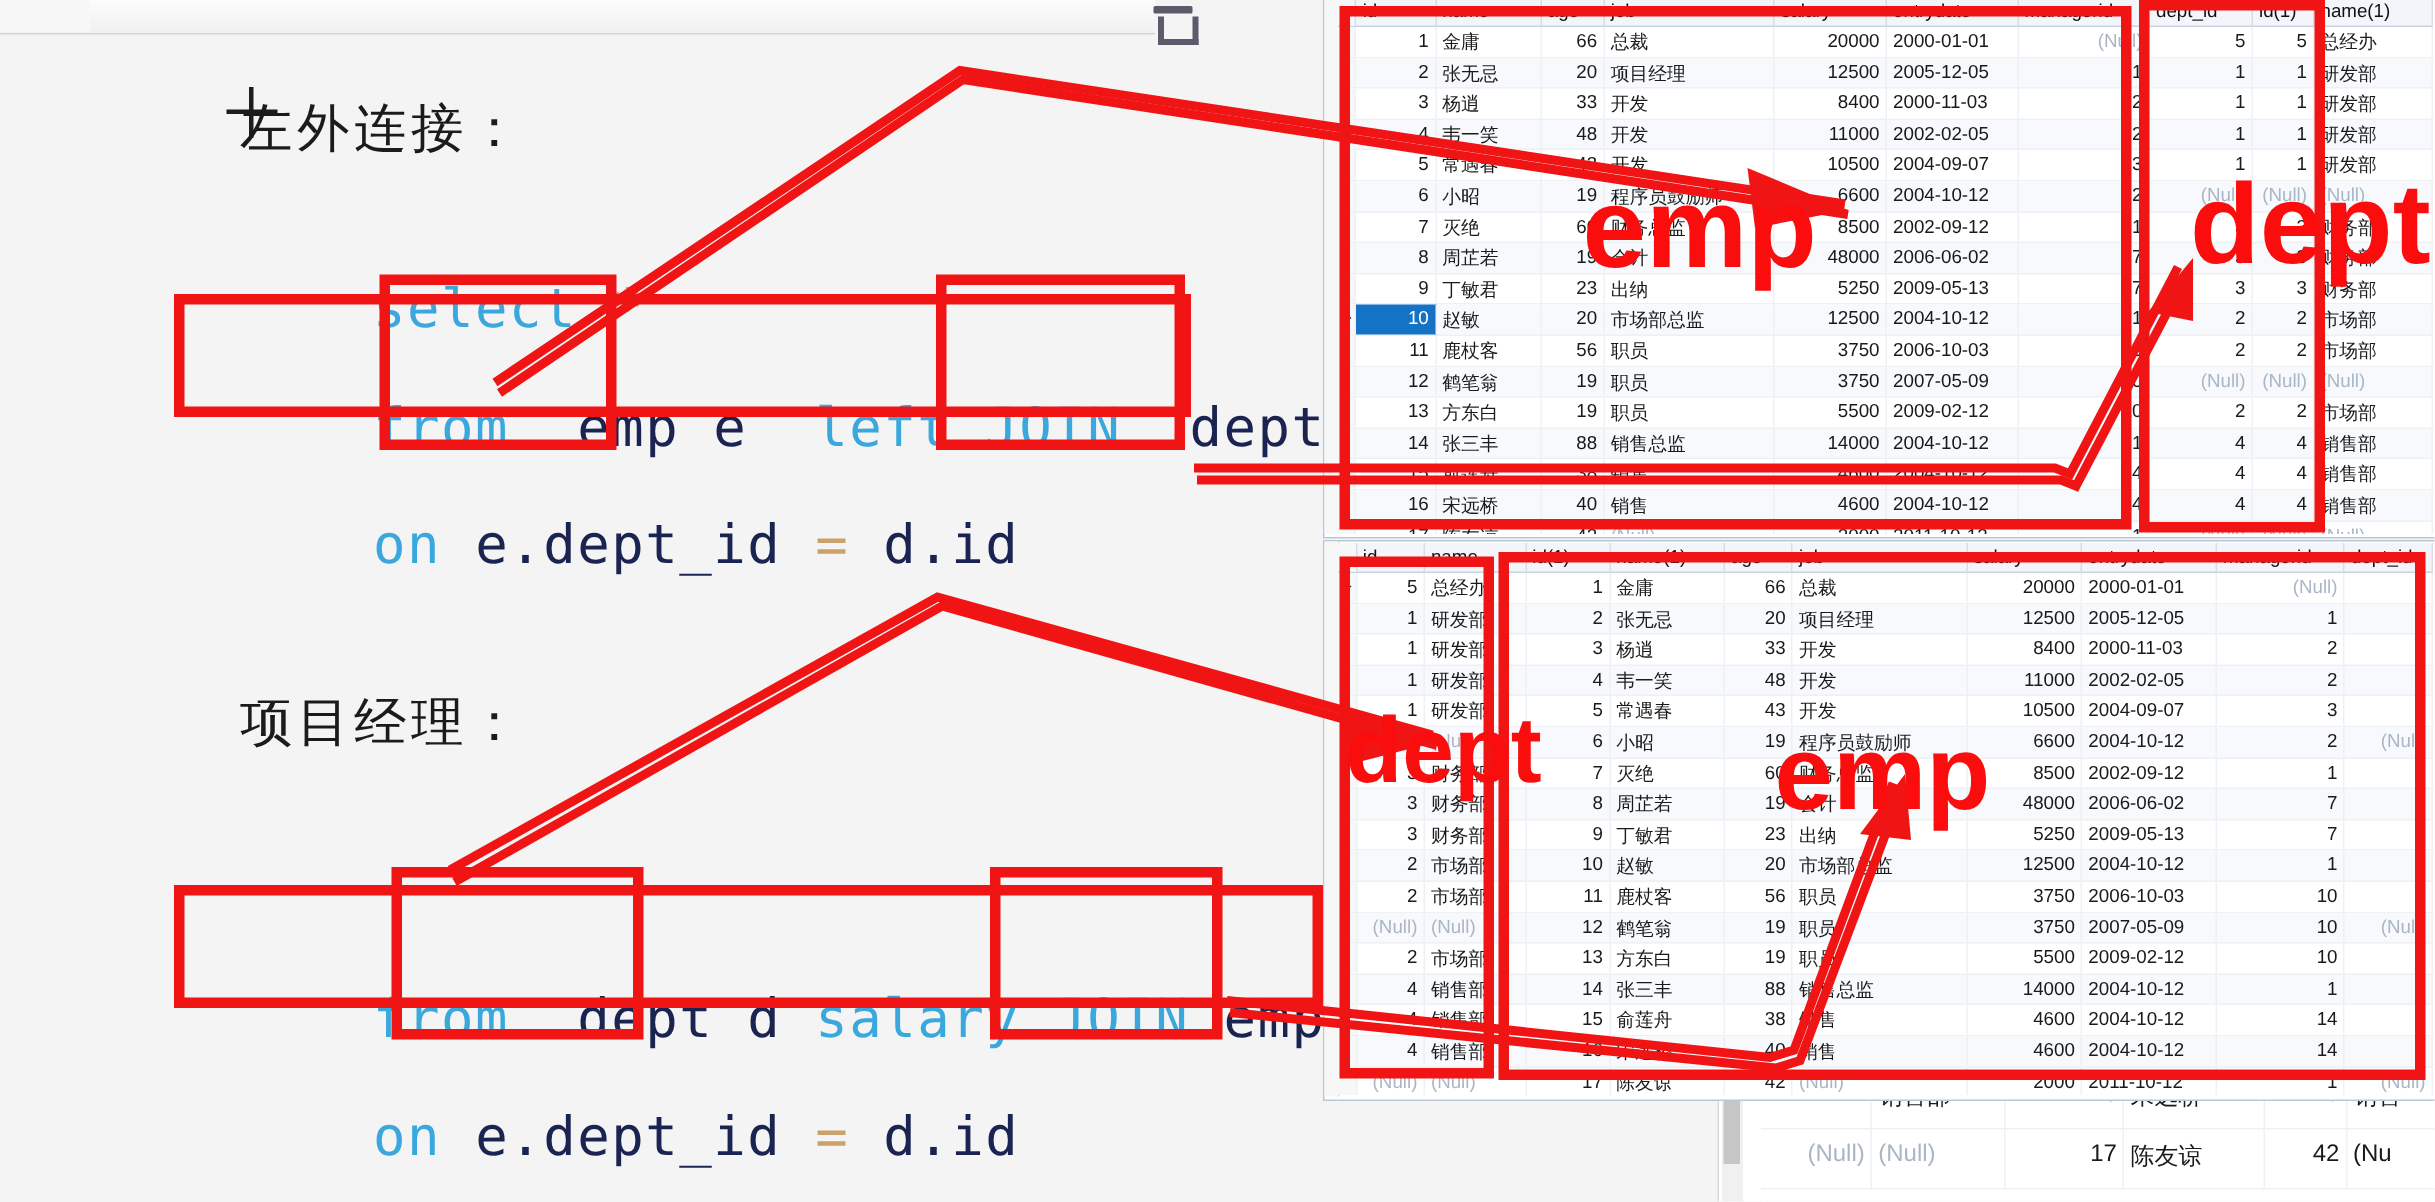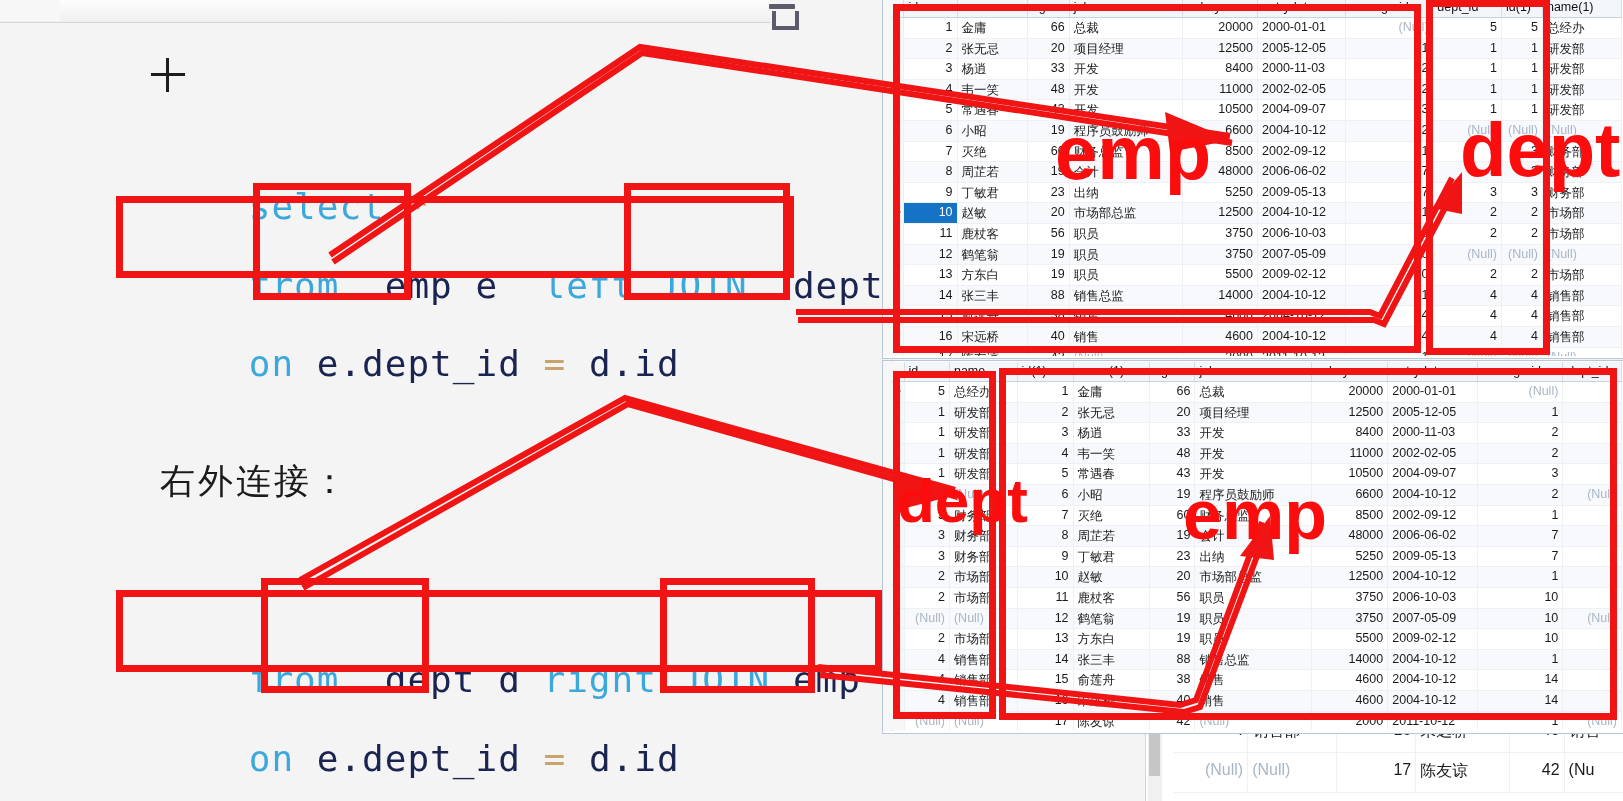--- a/index.html
+++ b/index.html
@@ -70,42 +70,43 @@
 <div class="root">
 
   <div class="topstrip"></div>
   <div class="topstrip2"></div>
   <div class="grid-icon">
     <div class="bar"></div>
       <div class="bx"></div>
   </div>
   <div class="crosshair"></div>
 
+  <div class="cn-title" style="left:160px;top:62px;">左外连接：</div>
 
   <div class="code" style="left:158px;top:145px;">
     <span class="kw">select</span><span> </span><span class="op">*</span>
   </div>
 
   <div class="code" style="left:158px;top:224px;">
     <span class="kw">from</span><span>  </span><span class="id">emp e</span><span>  </span><span class="kw">left JOIN</span><span>  </span><span class="id">dept d</span>
   </div>
 
   <div class="code" style="left:158px;top:302px;">
     <span class="kw">on</span><span> </span><span class="id">e.dept_id</span><span> </span><span class="op">=</span><span> </span><span class="id">d.id</span>
   </div>
 
   <div class="rbox" style="left:116px;top:196px;width:678px;height:82px;"></div>
   <div class="rbox" style="left:253px;top:183px;width:158px;height:117px;"></div>
   <div class="rbox" style="left:624px;top:183px;width:166px;height:117px;"></div>
 
-  <div class="cn-title" style="left:160px;top:458px;">右外连接：</div>
+  <div class="cn-title" style="left:160px;top:458px;">项目经理：</div>
 
 
   <div class="code" style="left:158px;top:618px;">
-    <span class="kw">from</span><span>  </span><span class="id">dept d</span><span> </span><span class="kw">right JOIN</span><span> </span><span class="id">emp e</span>
+    <span class="kw">from</span><span>  </span><span class="id">dept d</span><span> </span><span class="kw">salary JOIN</span><span> </span><span class="id">emp e</span>
   </div>
 
   <div class="code" style="left:158px;top:697px;">
     <span class="kw">on</span><span> </span><span class="id">e.dept_id</span><span> </span><span class="op">=</span><span> </span><span class="id">d.id</span>
   </div>
 
   <div class="rbox" style="left:116px;top:590px;width:766px;height:82px;"></div>
   <div class="rbox" style="left:261px;top:578px;width:168px;height:115px;"></div>
   <div class="rbox" style="left:660px;top:578px;width:155px;height:115px;"></div>
 

